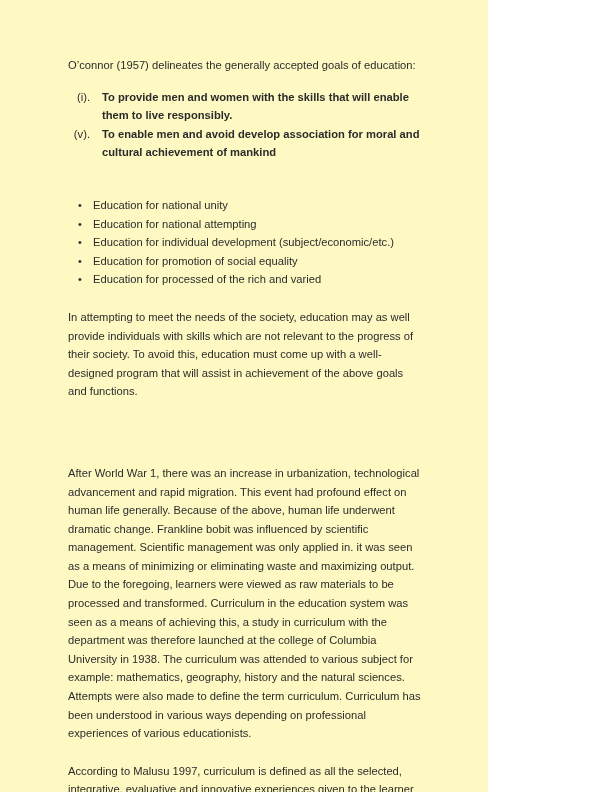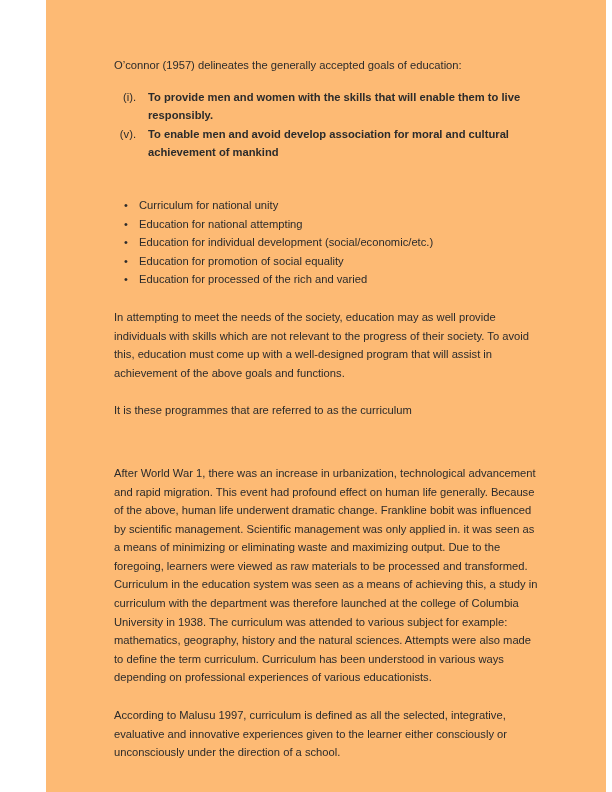--- a/index.html
+++ b/index.html
@@ -9,26 +9,25 @@
   }
   body {
     width: 612px;
     height: 792px;
     font-family: "Liberation Sans", sans-serif;
     color: #2b2b2b;
     -webkit-font-smoothing: antialiased;
   }
   .page {
     position: relative;
-    width: 560px;
+    width: 488px;
     height: 792px;
-    background: #fdba74;
+    background: #fef9c3;
     box-sizing: border-box;
     padding: 56px 66px 0 68px;
-    margin-left: 46px;
   }
   .body-text {
     font-size: 11.2px;
     line-height: 18.6px;
     color: #2b2b2b;
     text-align: left;
   }
   p.para {
     margin: 0 0 0 0;
     font-size: 11.2px;
@@ -121,47 +120,46 @@
   </ul>
 
   <div class="gap-lg"></div>
 
 
   <div style="height:4px"></div>
 
   <ul class="bullet-list">
     <li>
       <span class="bullet-marker">•</span>
-      <span class="bullet-text">Curriculum for national unity</span>
+      <span class="bullet-text">Education for national unity</span>
     </li>
     <li>
       <span class="bullet-marker">•</span>
       <span class="bullet-text">Education for national attempting</span>
     </li>
     <li>
       <span class="bullet-marker">•</span>
-      <span class="bullet-text">Education for individual development (social/economic/etc.)</span>
+      <span class="bullet-text">Education for individual development (subject/economic/etc.)</span>
     </li>
     <li>
       <span class="bullet-marker">•</span>
       <span class="bullet-text">Education for promotion of social equality</span>
     </li>
     <li>
       <span class="bullet-marker">•</span>
       <span class="bullet-text">Education for processed of the rich and varied</span>
     </li>
   </ul>
 
   <div class="gap-md"></div>
 
   <p class="para body-text">In attempting to meet the needs of the society, education may as well provide individuals with skills which are not relevant to the progress of their society. To avoid this, education must come up with a well-designed program that will assist in achievement of the above goals and functions.</p>
 
   <div class="gap-md"></div>
 
-  <p class="para body-text">It is these programmes that are referred to as the curriculum</p>
 
   <div class="gap-xl"></div>
 
   <p class="para body-text">After World War 1, there was an increase in urbanization, technological advancement and rapid migration. This event had profound effect on human life generally. Because of the above, human life underwent dramatic change. Frankline bobit was influenced by scientific management. Scientific management was only applied in. it was seen as  a means of minimizing or eliminating waste and maximizing output. Due to the foregoing, learners were viewed as raw materials to be processed and transformed. Curriculum in the education system was seen as a means of achieving this, a study in curriculum with the department was therefore launched at the college of Columbia University in 1938. The curriculum was attended to various subject for example: mathematics, geography, history and the natural sciences. Attempts were also made to define the term curriculum. Curriculum has been understood in various ways depending on professional experiences of various educationists.</p>
 
   <div class="gap-md"></div>
 
   <p class="para body-text">According to Malusu 1997, curriculum is defined as all the selected, integrative, evaluative and innovative experiences given to the learner either consciously or unconsciously under the direction of a school.</p>
 
 </div>

